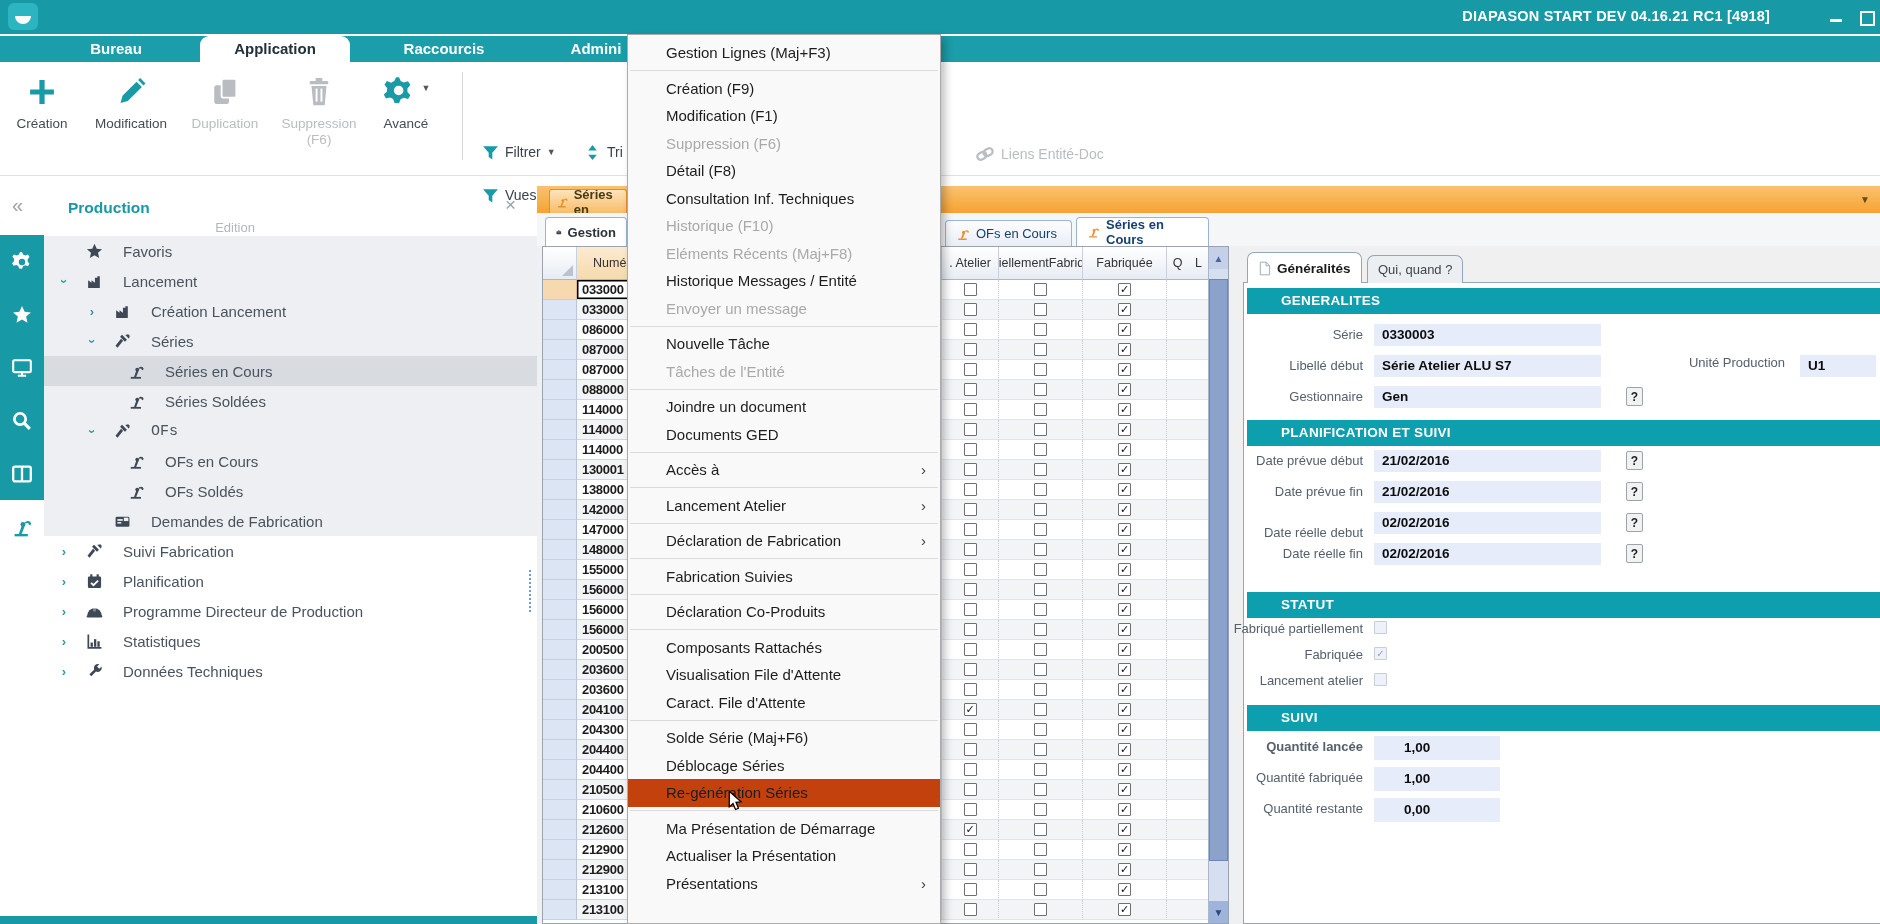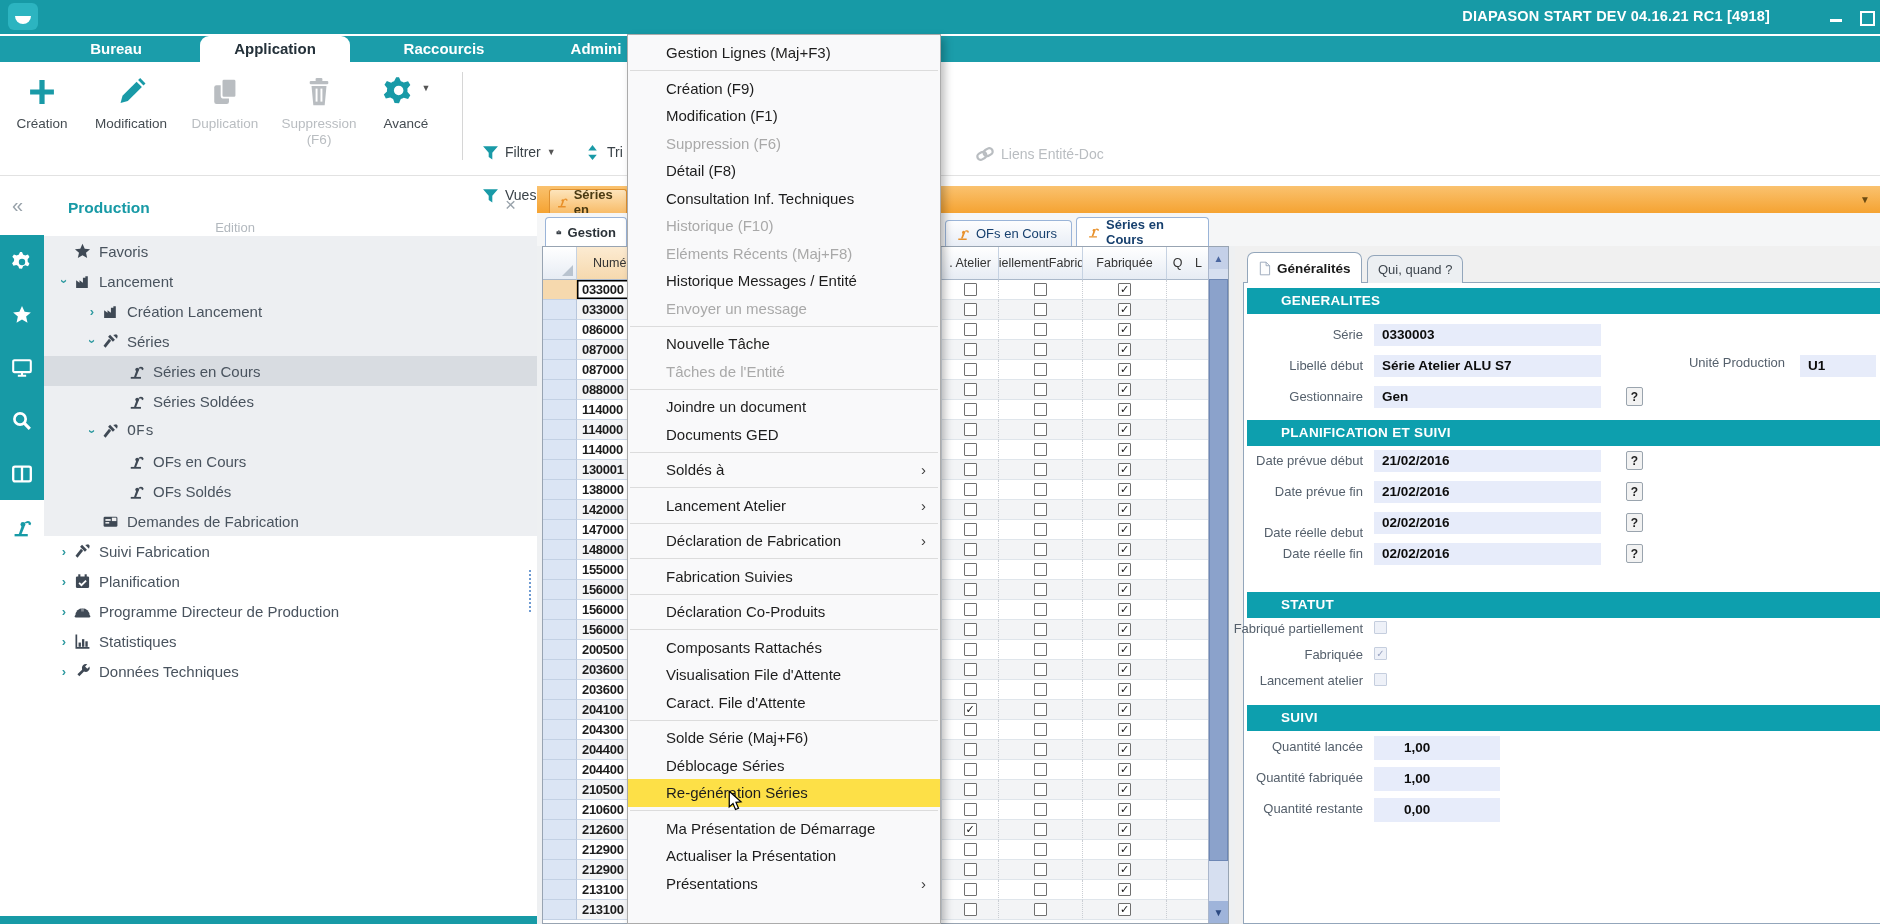--- a/index.html
+++ b/index.html
@@ -31,21 +31,21 @@
   .icon{display:inline-flex;align-items:center;justify-content:center;}
   .icon svg{width:100%;height:100%;}
   
   .side-collapse{left:12px;top:194px;font-size:20px;color:#97a1a9;}
   .side-title{left:68px;top:199px;font-size:15.5px;font-weight:bold;color:#189aa6;}
   .side-close{left:505px;top:194px;font-size:19px;color:#99a3ab;}
   .rail{left:0;top:235px;width:44px;height:318px;background:#179aa6;}
   .railitem{width:44px;height:53px;display:flex;align-items:center;justify-content:center;color:#fff;}
   .railitem.active{background:#fff;color:#179aa6;}
   .tree{left:44px;top:236px;width:493px;}
-  .trow{height:30px;display:flex;align-items:center;font-size:15px;color:#49535e;}
+  .trow{height:30px;display:flex;align-items:center;font-size:15px;color:#49535e;gap:12px;}
   .trow.group{background:#edeff2;}
   .trow.selected{background:#d8dce1;}
   .texp{width:20px;font-size:13px;font-weight:bold;color:#2f9aa0;flex:0 0 20px;text-align:center;}
   .ticon16{width:17px;height:17px;margin-right:8px;color:#3f4955;flex:0 0 17px;}
   .side-bottom{left:0;top:916px;width:537px;height:8px;background:#179aa6;}
   .grip{left:529px;top:570px;width:4px;height:42px;border-left:2px dotted #6f9bd2;}
   
   .workbg{left:537px;top:186px;width:1343px;height:738px;background:#eef0f2;}
   .orangebar{left:537px;top:186px;width:1343px;height:27px;background:linear-gradient(#fac26f,#f5a332);}
   .wtab{position:absolute;left:12px;top:3px;width:78px;height:24px;background:linear-gradient(#fde4bb,#f8bc68);
@@ -74,21 +74,21 @@
       display:flex;align-items:center;justify-content:center;font-size:11px;line-height:11px;color:#101010;box-sizing:border-box;}
   .vsb{position:absolute;right:0;top:0;width:20px;height:676px;background:#d6dff0;border-left:1px solid #aab6cc;box-sizing:border-box;}
   .vsb .arr{position:absolute;left:0;width:19px;height:22px;background:#c4d0e8;color:#4a66a0;font-size:10px;
             display:flex;align-items:center;justify-content:center;}
   .vsb .thumb{position:absolute;left:0;top:32px;width:19px;height:582px;background:#8ba2cb;border:1px solid #6d87b5;box-sizing:border-box;}
   
   .menu{left:627px;top:34px;width:314px;height:890px;background:#f9f9fa;border:1px solid #ababab;
         box-shadow:4px 4px 8px rgba(0,0,0,.25);box-sizing:border-box;z-index:60;padding-top:4px;overflow:hidden;}
   .mi{position:relative;height:27.5px;display:flex;align-items:center;padding-left:38px;font-size:15px;color:#1d1d1d;}
   .mi.disabled{color:#a9a9a9;}
-  .mi.hl{background:#fde047;}
+  .mi.hl{background:#c2410c;}
   .mi .sub{position:absolute;right:14px;font-size:15px;color:#3c3c3c;}
   .msep{height:1px;background:#dcdcdc;margin:3.5px 2px;}
   .cursor{position:absolute;left:100px;top:11px;width:15px;height:18px;}
   
   .panel{left:1235px;top:246px;width:645px;height:678px;background:#f0f0f0;}
   .pcontent{position:absolute;left:8px;top:36px;width:650px;height:642px;background:#fff;border:1px solid #93a6bb;box-sizing:border-box;}
   .ptab{position:absolute;display:flex;align-items:center;gap:6px;padding:0 10px;border:1px solid #93a6bb;border-bottom:none;
         border-radius:7px 7px 0 0;box-sizing:border-box;z-index:2;}
   .ptab.active{left:12px;top:6px;height:31px;background:#fff;font-weight:bold;font-size:13.5px;color:#1a1a1a;}
   .ptab.idle{left:132px;top:9px;height:28px;background:#eceff2;font-size:13px;color:#3e464e;}
@@ -1072,21 +1072,21 @@
       <div class="fval" style="top: 297px; left: 139px; width: 227px;">02/02/2016</div>
       <div class="helpbtn" style="top: 298px;">?</div>
       <div class="band" style="top: 346px;">STATUT</div>
       <div class="flabel" style="top: 372px;">Fabriqué partiellement</div>
       <div class="scb" style="top: 375px;"></div>
       <div class="flabel" style="top: 398px;">Fabriquée</div>
       <div class="scb" style="top: 401px;">✓</div>
       <div class="flabel" style="top: 424px;">Lancement atelier</div>
       <div class="scb" style="top: 427px;"></div>
       <div class="band" style="top: 459px;">SUIVI</div>
-      <div class="flabel" style="top: 490px; left: -22px; width: 150px;">Quantité lancée</div>
+      <div class="flabel" style="top: 490px; left: -22px; width: 150px; font-weight: bold;">Quantité lancée</div>
       <div class="fval" style="top: 490px; left: 139px; width: 126px; padding-left: 30px; height: 24px; line-height: 24px;">1,00</div>
       <div class="flabel" style="top: 521px; left: -22px; width: 150px;">Quantité fabriquée</div>
       <div class="fval" style="top: 521px; left: 139px; width: 126px; padding-left: 30px; height: 24px; line-height: 24px;">1,00</div>
       <div class="flabel" style="top: 552px; left: -22px; width: 150px;">Quantité restante</div>
       <div class="fval" style="top: 552px; left: 139px; width: 126px; padding-left: 30px; height: 24px; line-height: 24px;">0,00</div>
     </div>
 
   <div class="abs menu" id="menu">
       <div class="mi">
         <span>Gestion Lignes (Maj+F3)</span>
@@ -1128,21 +1128,21 @@
       </div>
       <div class="msep"></div>
       <div class="mi">
         <span>Joindre un document</span>
       </div>
       <div class="mi">
         <span>Documents GED</span>
       </div>
       <div class="msep"></div>
       <div class="mi">
-        <span>Soldés à</span>
+        <span>Accès à</span>
         <span class="sub">›</span>
       </div>
       <div class="msep"></div>
       <div class="mi">
         <span>Lancement Atelier</span>
         <span class="sub">›</span>
       </div>
       <div class="msep"></div>
       <div class="mi">
         <span>Déclaration de Fabrication</span>

